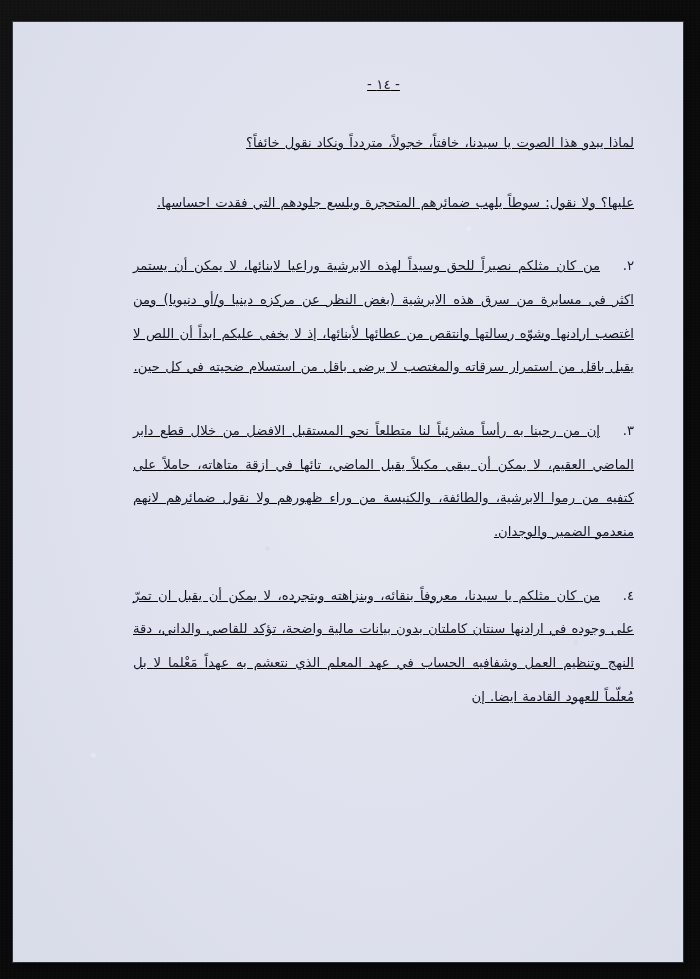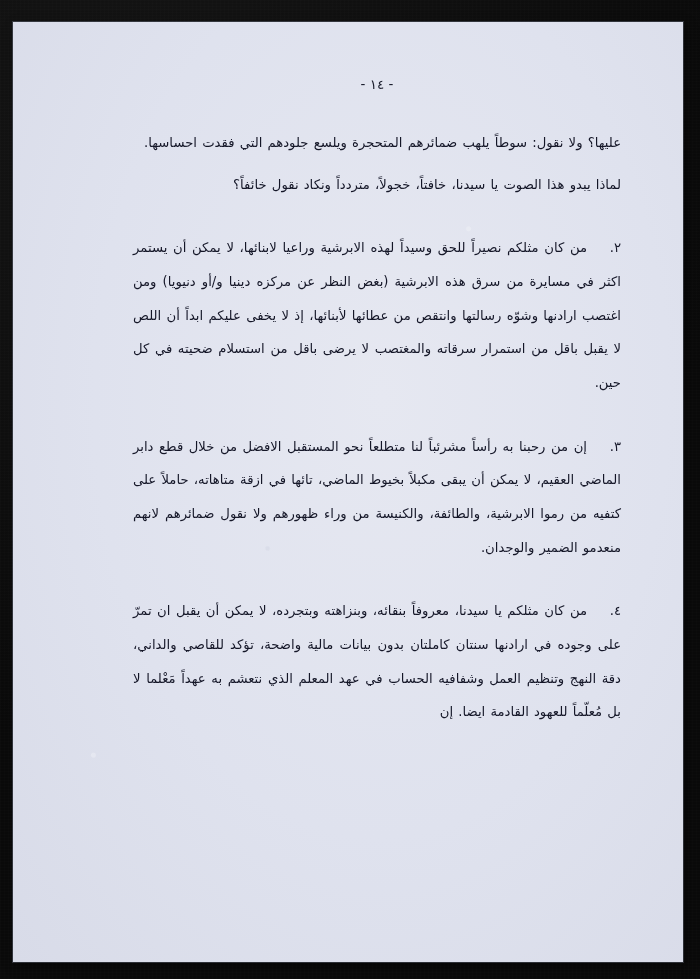--- a/index.html
+++ b/index.html
@@ -60,22 +60,23 @@
       radial-gradient(circle at 84% 66%, rgba(190,196,214,.35) 0 1.5px, rgba(0,0,0,0) 3px);
   }
 
   
   #page-content {
     position: absolute;
     left: 0;
     top: 0;
     right: 0;
     bottom: 0;
-    padding: 54px 62px 40px 120px;
+    padding: 54px 49px 40px 120px;
     box-sizing: border-box;
+    text-decoration: underline;
   }
 
   .folio {
     text-align: center;
     font-size: 13.5px;
     color: #1d2030;
     letter-spacing: .5px;
     margin: 0 0 34px 0;
     font-family: "DejaVu Sans", "Liberation Sans", sans-serif;
   }
@@ -106,34 +107,34 @@
 </head>
 <body>
 
 <div id="scan-backdrop"></div>
 
 <div id="paper-sheet">
   <div id="page-content">
 
     <div class="folio">- ١٤ -</div>
 
+    <p class="para">
+      <span>لماذا يبدو هذا الصوت يا سيدنا، خافتاً، خجولاً، متردداً ونكاد نقول خائفاً؟</span>
+    </p>
+
     <p class="para tight">
       <span>عليها؟ ولا نقول: سوطاً يلهب ضمائرهم المتحجرة ويلسع جلودهم التي فقدت احساسها.</span>
-    </p>
-
-    <p class="para">
-      <span>لماذا يبدو هذا الصوت يا سيدنا، خافتاً، خجولاً، متردداً ونكاد نقول خائفاً؟</span>
     </p>
 
     <p class="para gap-before">
       <span class="marker">٢.</span><span>من كان مثلكم نصيراً للحق وسيداً لهذه الابرشية وراعيا لابنائها، لا يمكن أن يستمر اكثر في مسايرة من سرق هذه الابرشية (بغض النظر عن مركزه دينيا و/أو دنيويا) ومن اغتصب ارادنها وشوّه رسالتها وانتقص من عطائها لأبنائها، إذ لا يخفى عليكم ابداً أن اللص لا يقبل باقل من استمرار سرقاته والمغتصب لا يرضى باقل من استسلام ضحيته في كل حين.</span>
     </p>
 
     <p class="para gap-before">
-      <span class="marker">٣.</span><span>إن من رحبنا به رأساً مشرئباً لنا متطلعاً نحو المستقبل الافضل من خلال قطع دابر الماضي العقيم، لا يمكن أن يبقى مكبلاً بخيوط الماضي، تائها في ازقة متاهاته، حاملاً على كتفيه من رموا الابرشية، والطائفة، والكنيسة من وراء ظهورهم ولا نقول ضمائرهم لانهم منعدمو الضمير والوجدان.</span>
+      <span class="marker">٣.</span><span>إن من رحبنا به رأساً مشرئباً لنا متطلعاً نحو المستقبل الافضل من خلال قطع دابر الماضي العقيم، لا يمكن أن يبقى مكبلاً يقبل الماضي، تائها في ازقة متاهاته، حاملاً على كتفيه من رموا الابرشية، والطائفة، والكنيسة من وراء ظهورهم ولا نقول ضمائرهم لانهم منعدمو الضمير والوجدان.</span>
     </p>
 
     <p class="para gap-before">
       <span class="marker">٤.</span><span>من كان مثلكم يا سيدنا، معروفاً بنقائه، وبنزاهته وبتجرده، لا يمكن أن يقبل ان تمرّ على وجوده في ارادنها سنتان كاملتان بدون بيانات مالية واضحة، تؤكد للقاصي والداني، دقة النهج وتنظيم العمل وشفافيه الحساب في عهد المعلم الذي نتعشم به عهداً مَعْلما لا بل مُعلّماً للعهود القادمة ايضا. إن</span>
     </p>
 
   </div>
 </div>
 
 </body></html>

